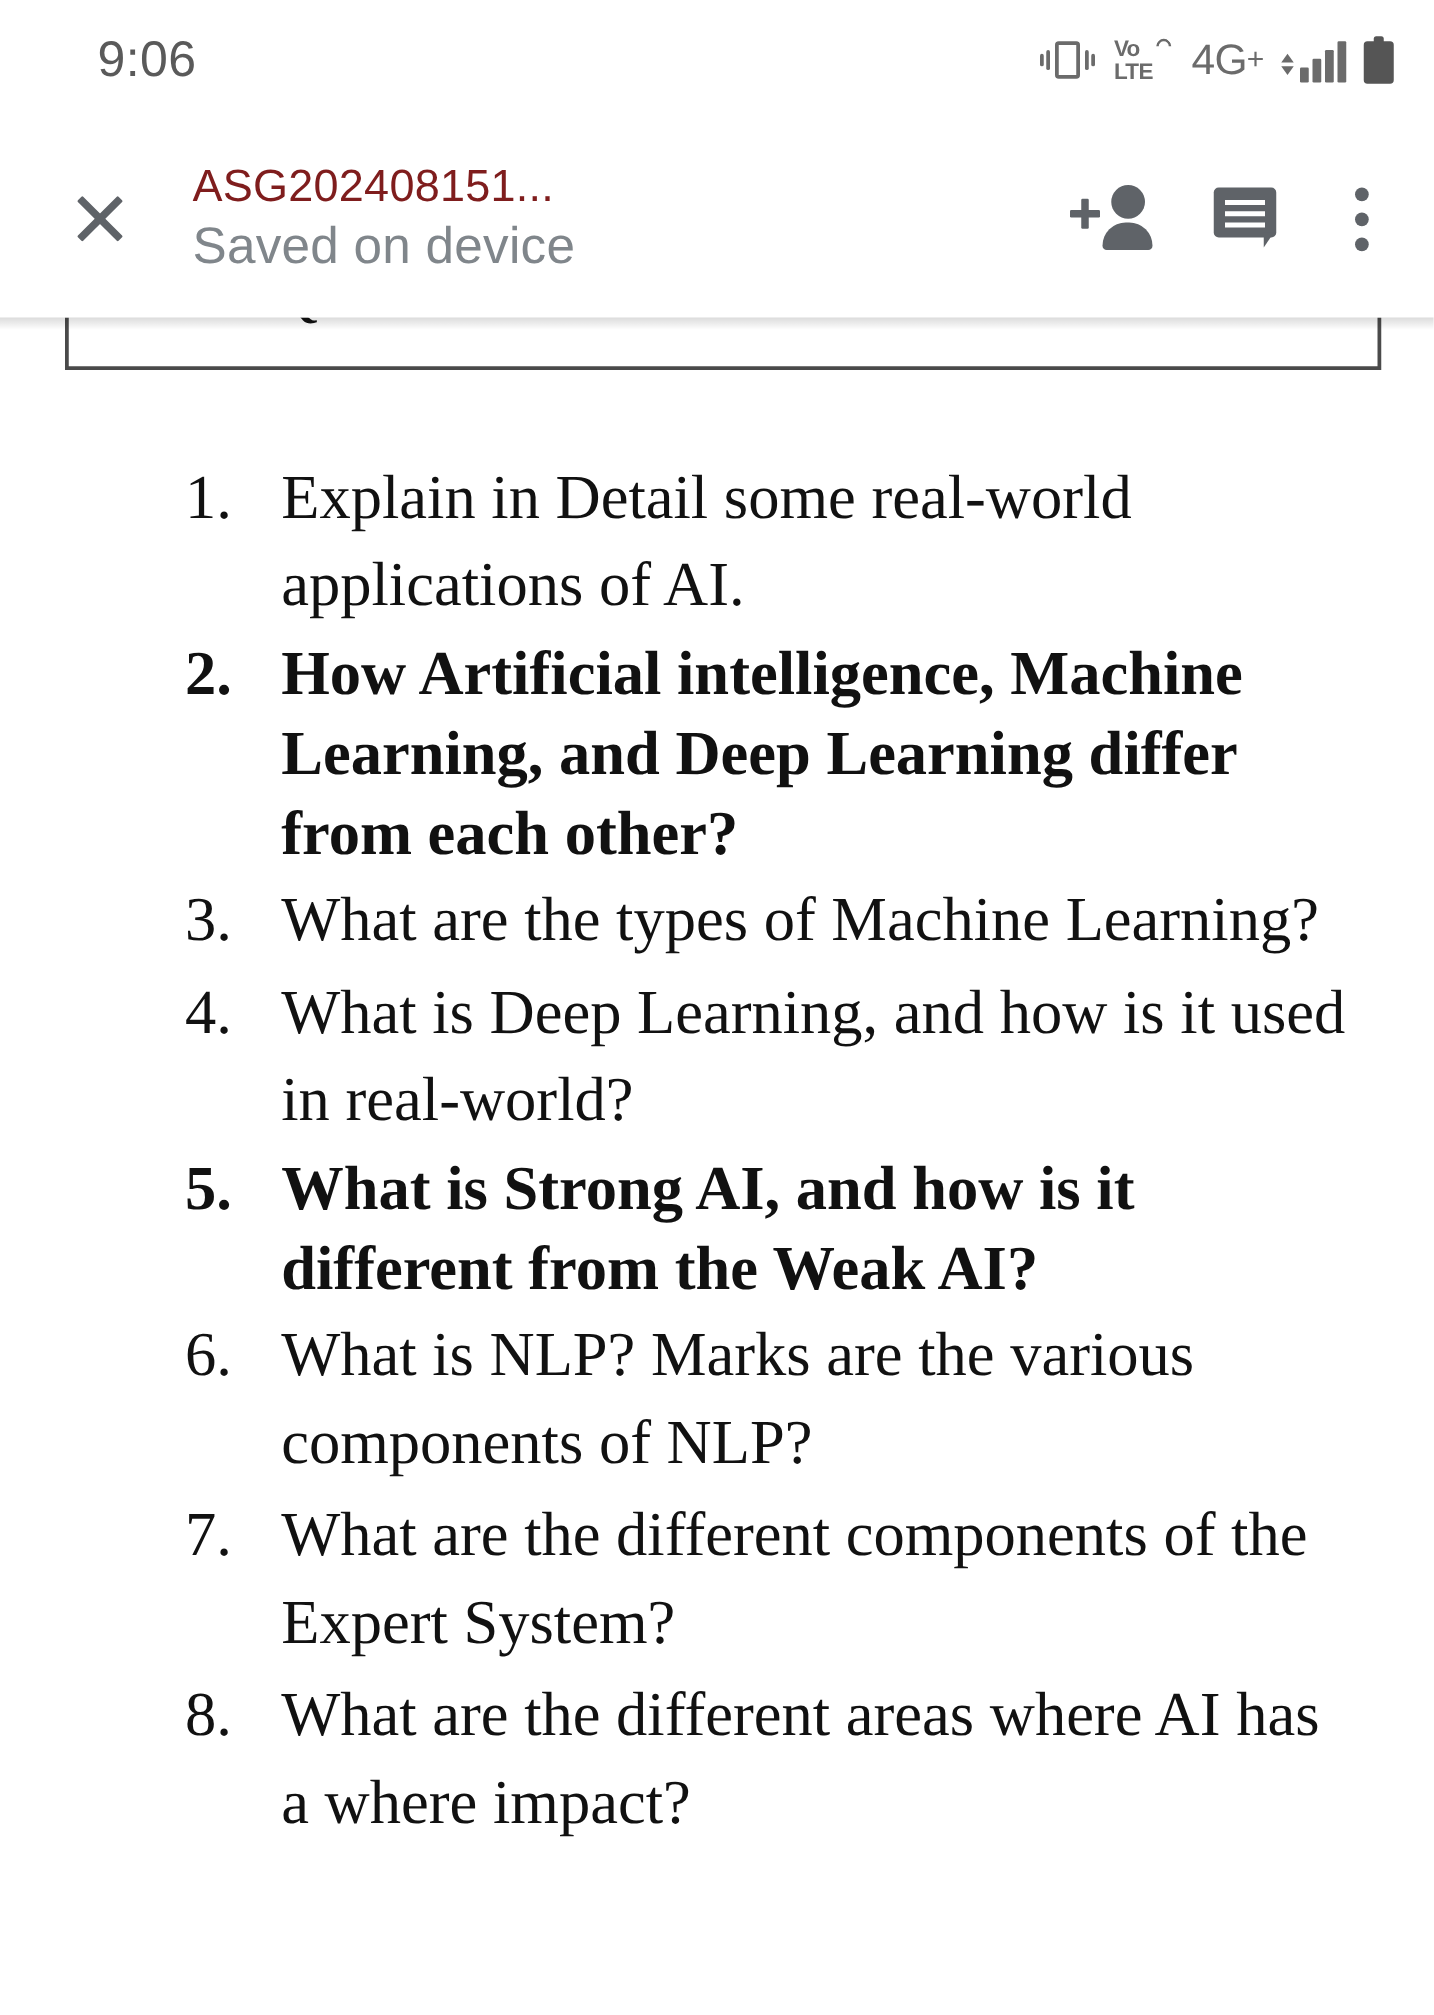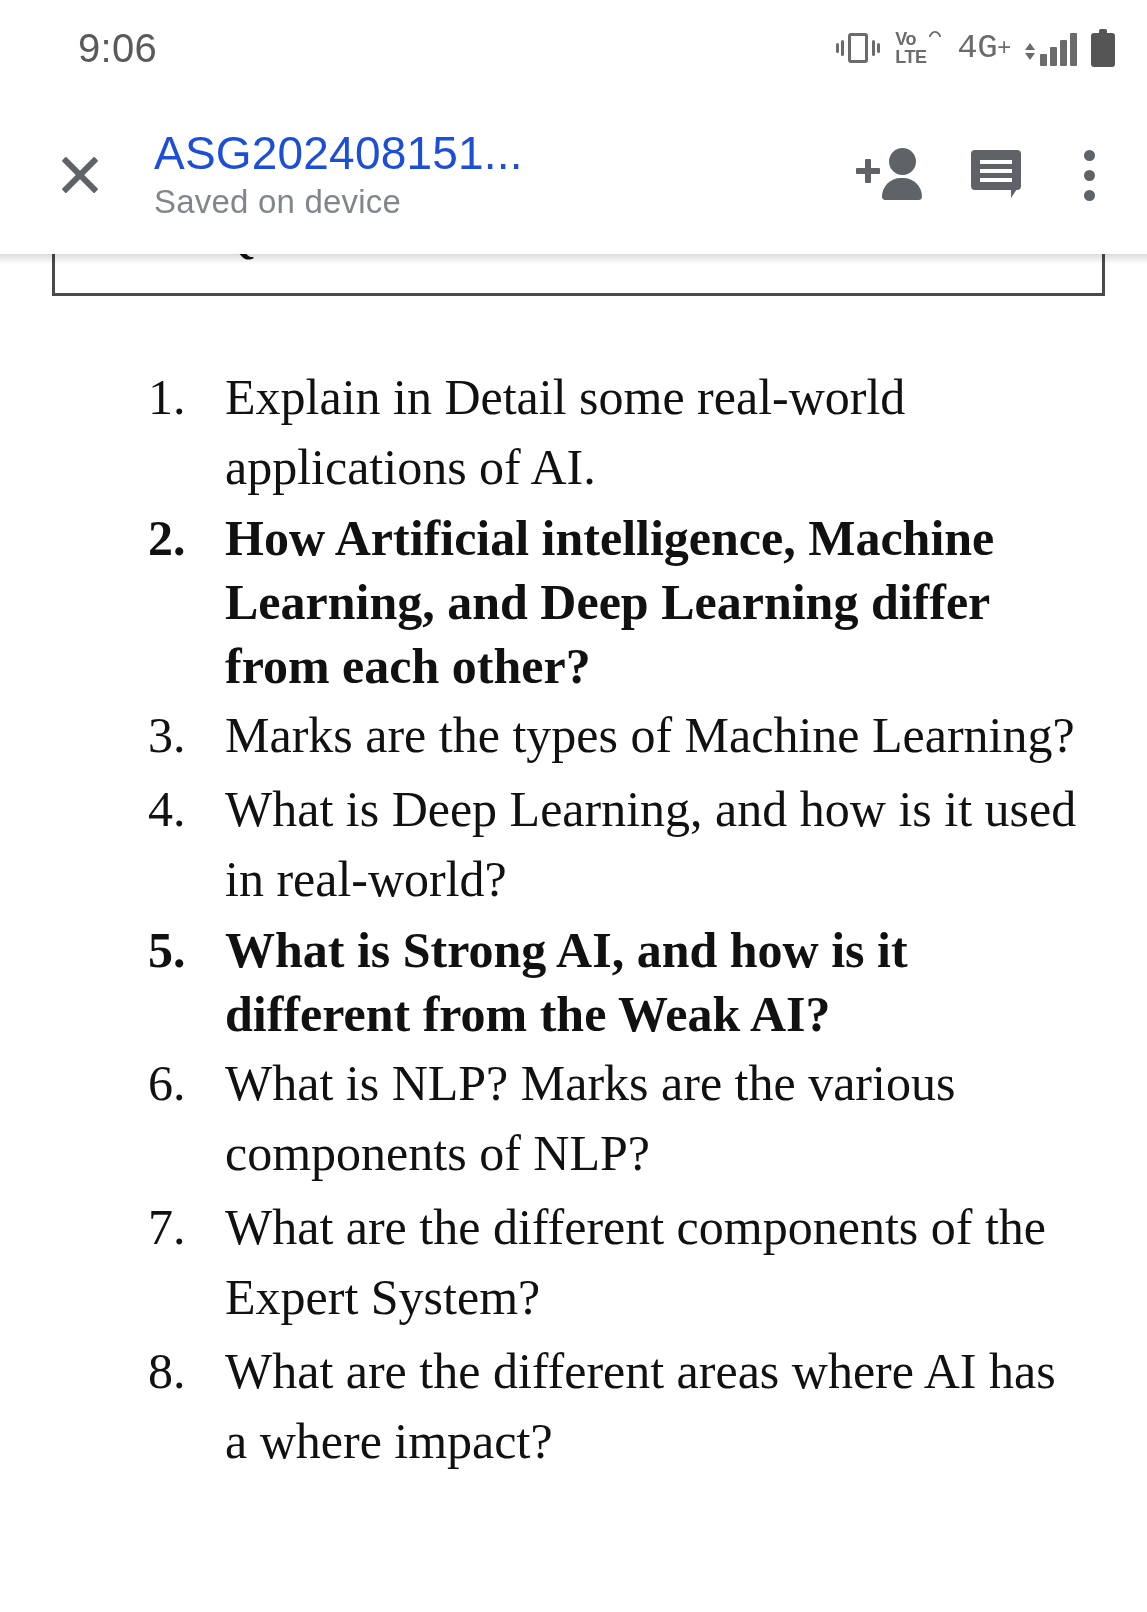--- a/index.html
+++ b/index.html
@@ -61,21 +61,21 @@
   }
   .ico-volte .arc{
     position:absolute; right:2px; top:1px; width:12px; height:12px;
     border:2px solid #6b6b6b; border-left-color:transparent;
     border-bottom-color:transparent; border-radius:50%;
     transform:rotate(-45deg);
   }
 
   .net-label{
     font-size:34px; color:#6b6b6b;
-    font-family:Liberation Mono, monospace;
+    font-family:Liberation Sans, sans-serif;
     letter-spacing:-0.5px;
   }
   .net-label sup{ font-size:24px; }
 
   
   .ico-signal{ display:flex; align-items:flex-end; height:36px; gap:3px; }
   .ico-signal .arrows{
     display:flex; flex-direction:column; justify-content:center;
     height:30px; gap:3px; margin-right:2px;
   }
@@ -124,29 +124,29 @@
   .x-glyph:after{ transform:translateY(-50%) rotate(-45deg); }
 
   .tb-titles{
     flex:1 1 auto;
     padding-left:28px;
     min-width:0;
     display:flex; flex-direction:column; justify-content:center;
     gap:2px;
   }
   .doc-title{
-    font-size:46px;
-    color:#1d4ed8;
+    font-size:36px;
+    color:#7f1d1d;
     letter-spacing:0.2px;
     white-space:nowrap;
     overflow:hidden;
     line-height:1.12;
   }
   .doc-sub{
-    font-size:33px;
+    font-size:41px;
     color:#80868b;
     letter-spacing:0.2px;
     line-height:1.2;
   }
 
   .tb-actions{ display:flex; align-items:center; flex:0 0 auto; }
   .tb-btn{
     width:108px; height:108px;
     display:flex; align-items:center; justify-content:center;
     cursor:pointer;
@@ -369,21 +369,21 @@
 <div class="doc-scroll">
   <div class="doc-page">
 
     <div class="table-cell">
       <div class="cell-text">Marks Questions</div>
     </div>
 
     <ol class="qlist" id="qlist" style="list-style: none;">
         <li class="qitem"><span class="qnum">1.</span><span class="qtext">Explain in Detail some real-world applications of AI.</span></li>
         <li class="qitem bold"><span class="qnum">2.</span><span class="qtext">How Artificial intelligence, Machine Learning, and Deep Learning differ from each other?</span></li>
-        <li class="qitem"><span class="qnum">3.</span><span class="qtext">Marks are the types of Machine Learning?</span></li>
+        <li class="qitem"><span class="qnum">3.</span><span class="qtext">What are the types of Machine Learning?</span></li>
         <li class="qitem"><span class="qnum">4.</span><span class="qtext">What is Deep Learning, and how is it used in real-world?</span></li>
         <li class="qitem bold"><span class="qnum">5.</span><span class="qtext">What is Strong AI, and how is it different from the Weak AI?</span></li>
         <li class="qitem"><span class="qnum">6.</span><span class="qtext">What is NLP? Marks are the various components of NLP?</span></li>
         <li class="qitem"><span class="qnum">7.</span><span class="qtext">What are the different components of the Expert System?</span></li>
         <li class="qitem"><span class="qnum">8.</span><span class="qtext">What are the different areas where AI has a where impact?</span></li>
       </ol>
 
   </div>
 </div>
 

